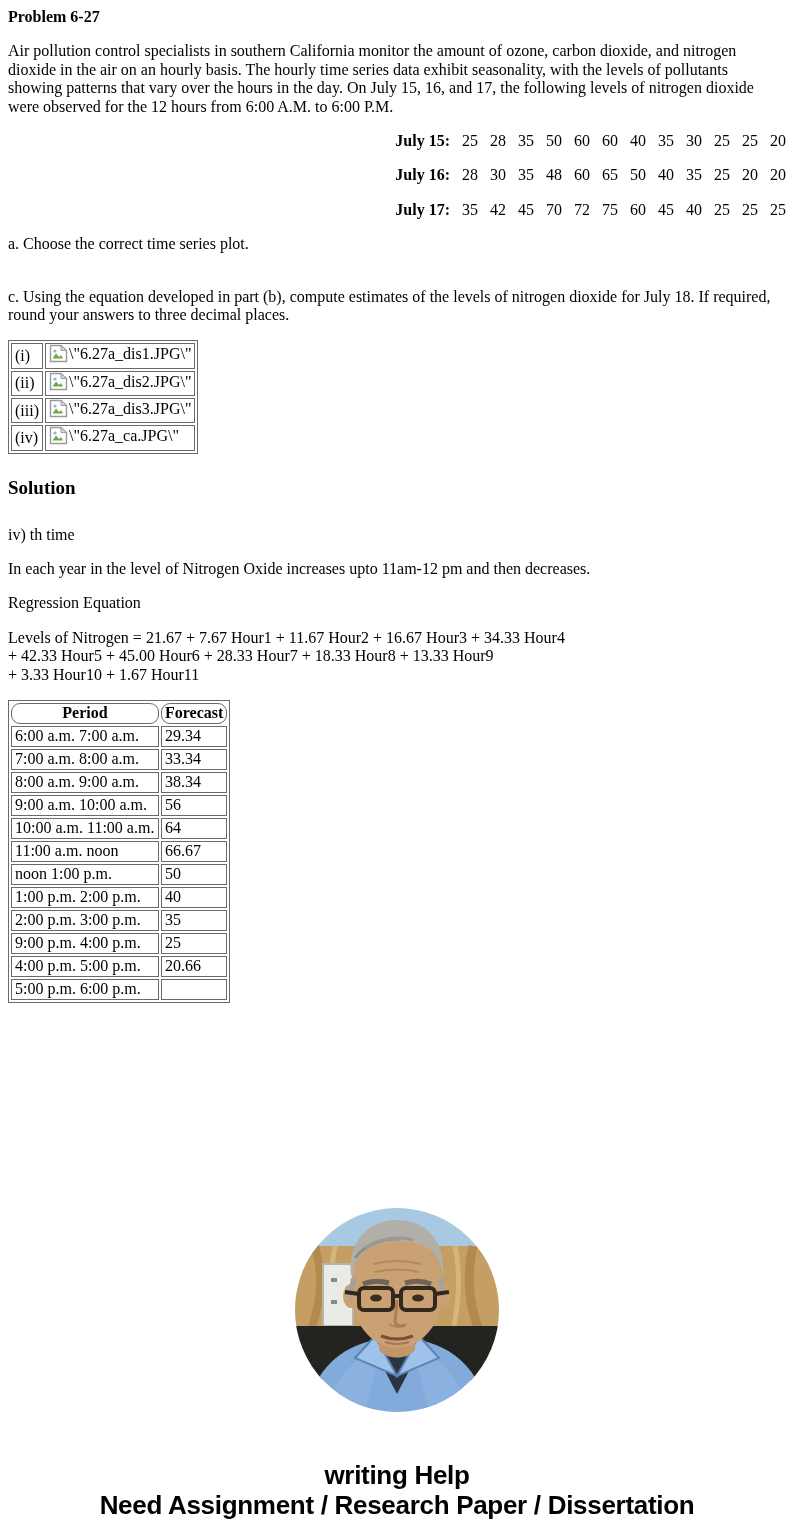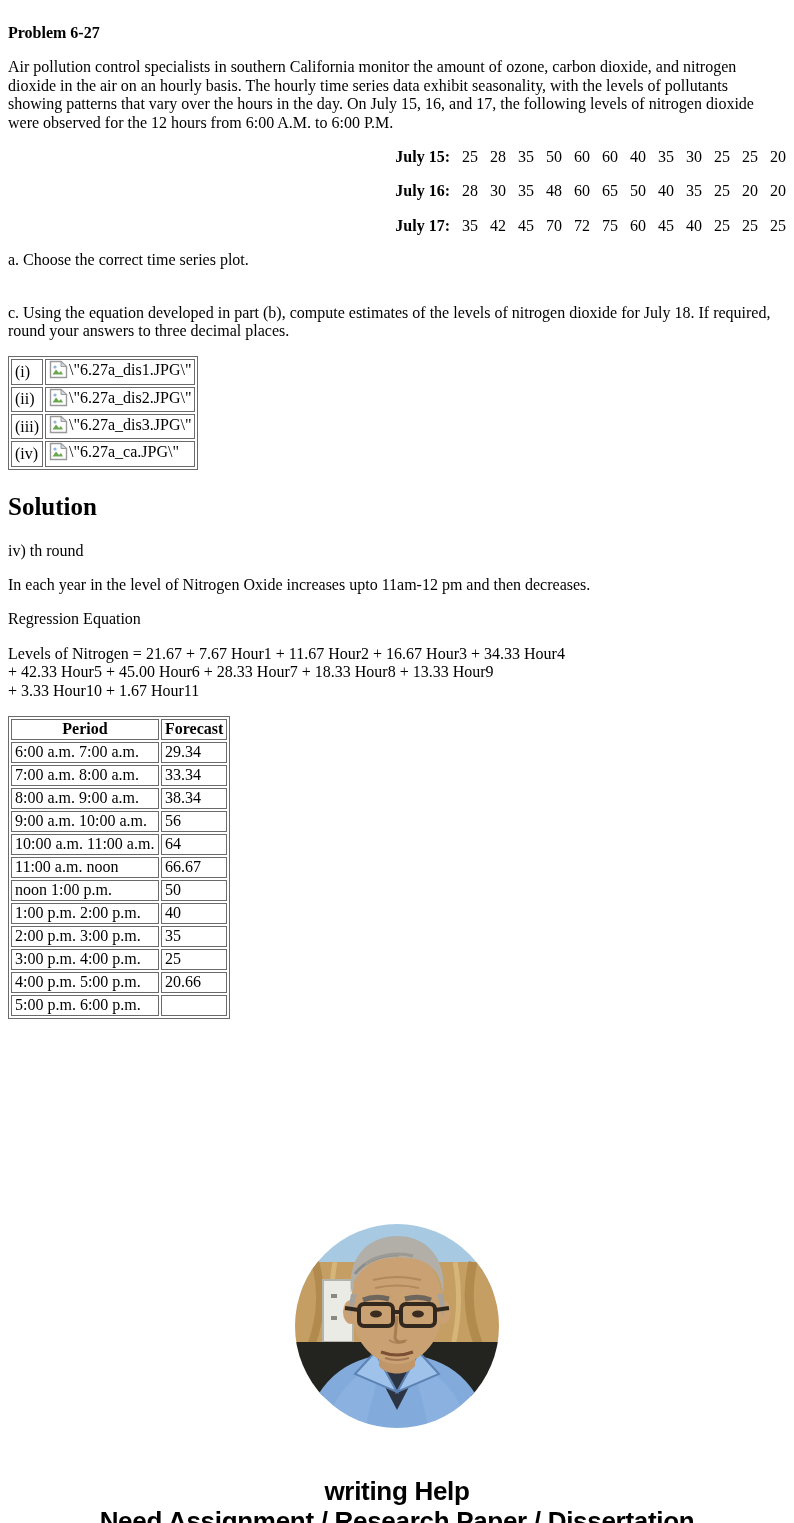--- a/index.html
+++ b/index.html
@@ -5,32 +5,32 @@
   html,body{background:#fff;}
   body{
     width:778px;
     margin:8px;
     color:#000;
     font-family:"Liberation Serif", serif;
     font-size:16px;
     line-height:1.15;
   }
   p{margin:16px 0;}
-  .title{font-weight:bold;margin-top:16px;}
+  .title{font-weight:bold;margin-top:0;}
   .part-c{margin-top:34px;}
   .series-row{white-space:nowrap;text-align:right;}
   .series-label{font-weight:bold;display:inline-block;min-width:60px;}
   .series-val{display:inline-block;width:28px;}
   table{border-collapse:separate;border-spacing:2px;border:1px solid #6a6a6a;margin:16px 0;}
   td,th{border:1px solid #6a6a6a;padding:0 3px;height:19px;vertical-align:middle;font-size:16px;}
-  th{font-weight:bold;text-align:center;}
+  th{font-weight:bold;text-align:center;border-radius:9px;}
   .options-table td.opt-label{min-width:22px;}
   .options-table td.opt-img{min-width:138px;white-space:nowrap;}
   .broken-img{display:inline-block;vertical-align:-4px;margin-right:1px;}
-  .solution-heading{font-family:"Liberation Serif",serif;font-size:25px;font-weight:bold;margin:23px 0 20px 0;}
+  .solution-heading{font-family:"Liberation Serif",serif;font-size:19px;font-weight:bold;margin:23px 0 27px 0;}
   .eq-line{display:block;}
   .forecast-table td.period-cell{width:140px;}
   .forecast-table td.forecast-cell,.forecast-table th.forecast-head{width:58px;text-align:left;}
   .forecast-table th{text-align:center;}
   .avatar-wrap{margin:205px auto 0 auto;width:204px;height:204px;border-radius:50%;overflow:hidden;}
   .footer{
     margin-top:48px;
     text-align:center;
     font-family:"Liberation Sans", sans-serif;
     font-weight:bold;
@@ -93,21 +93,21 @@
               <path d="M12 1.5 L12 6.5 L17.5 6.5 Z" fill="#cfdce8" stroke="#9a9a9a" stroke-width="1"></path>
               <path d="M3.5 14.5 L7 9.5 L10 13 L12 11 L14 14.5 Z" fill="#6aa84f"></path>
               <circle cx="6" cy="7" r="1.6" fill="#8fb3d9"></circle>
             </svg></span><span>\"6.27a_ca.JPG\"</span></td>
       </tr>
     </tbody>
 </table>
 
 <div class="solution-heading">Solution</div>
 
-<p>iv) th round</p>
+<p>iv) th time</p>
 
 <p>In each year in the level of Nitrogen Oxide increases upto 11am-12 pm and then decreases.</p>
 
 <p>Regression Equation</p>
 
 <p id="equation">
     <span class="eq-line">Levels of Nitrogen = 21.67 + 7.67 Hour1 + 11.67 Hour2 + 16.67 Hour3 + 34.33 Hour4</span>
     <span class="eq-line">+ 42.33 Hour5 + 45.00 Hour6 + 28.33 Hour7 + 18.33 Hour8 + 13.33 Hour9</span>
     <span class="eq-line">+ 3.33 Hour10 + 1.67 Hour11</span>
   </p>
@@ -148,21 +148,21 @@
       </tr>
       <tr>
         <td class="period-cell">1:00 p.m. 2:00 p.m.</td>
         <td class="forecast-cell">40</td>
       </tr>
       <tr>
         <td class="period-cell">2:00 p.m. 3:00 p.m.</td>
         <td class="forecast-cell">35</td>
       </tr>
       <tr>
-        <td class="period-cell">3:00 p.m. 4:00 p.m.</td>
+        <td class="period-cell">9:00 p.m. 4:00 p.m.</td>
         <td class="forecast-cell">25</td>
       </tr>
       <tr>
         <td class="period-cell">4:00 p.m. 5:00 p.m.</td>
         <td class="forecast-cell">20.66</td>
       </tr>
       <tr>
         <td class="period-cell">5:00 p.m. 6:00 p.m.</td>
         <td class="forecast-cell"></td>
       </tr>

